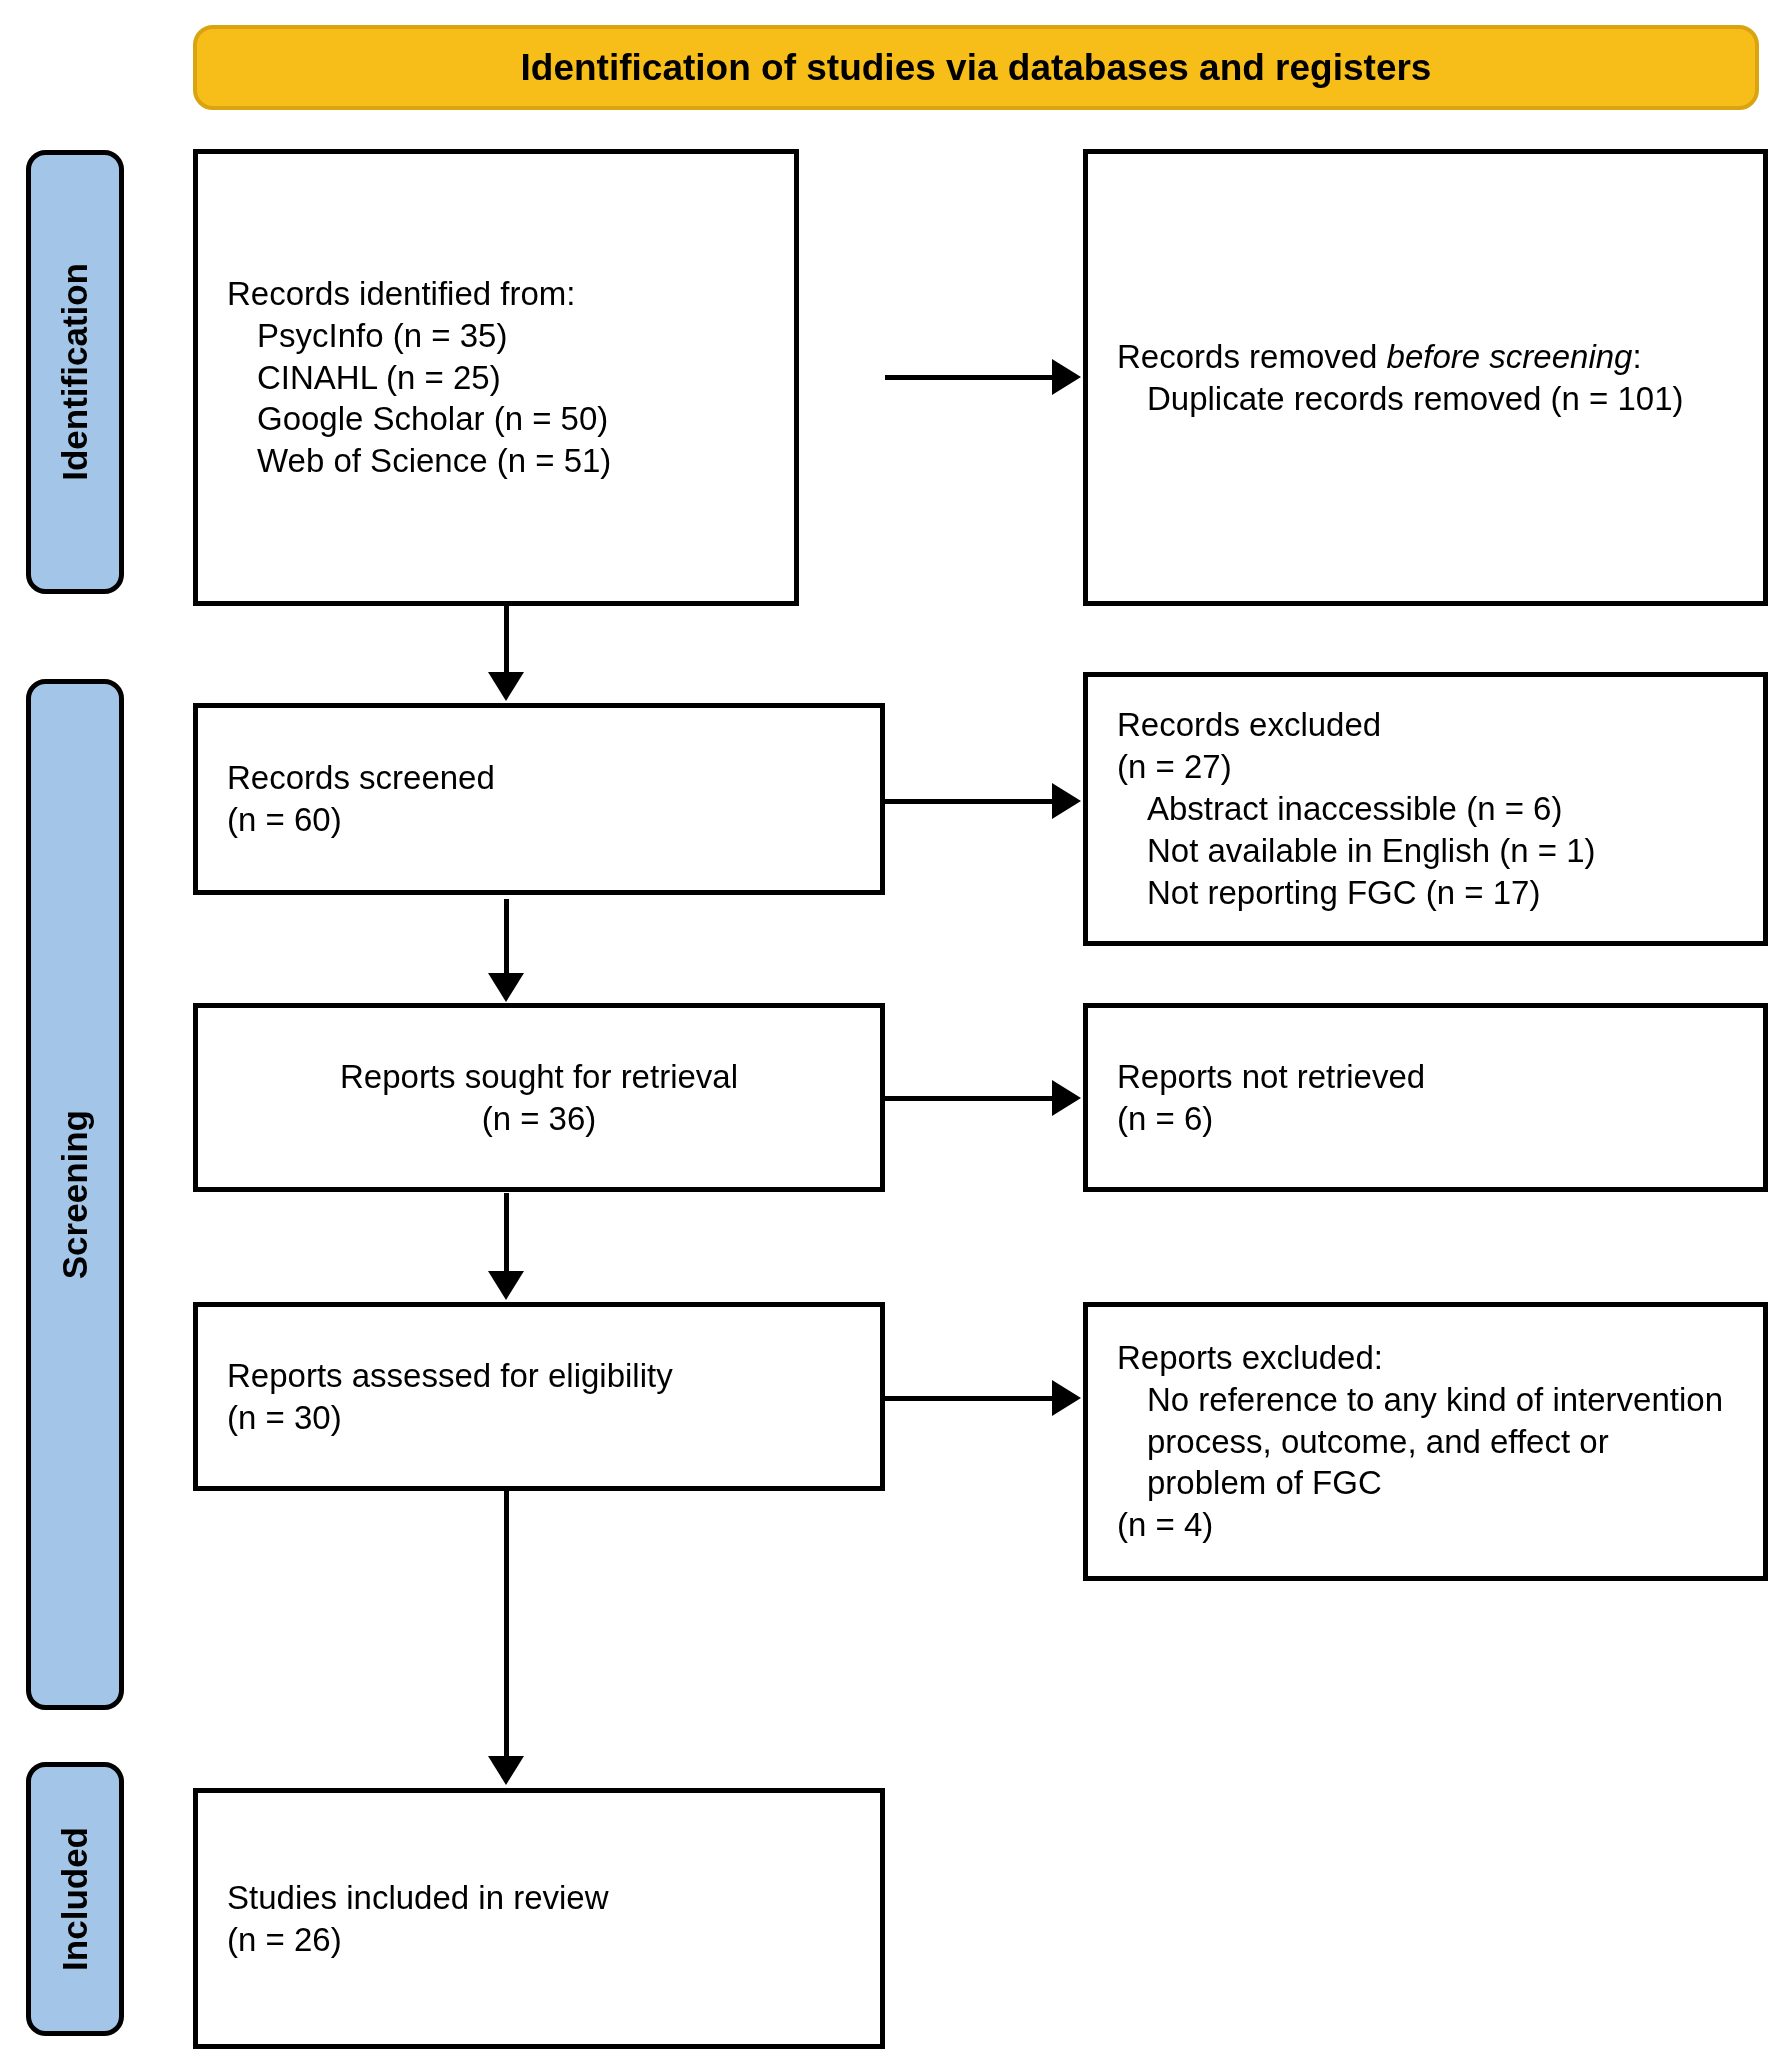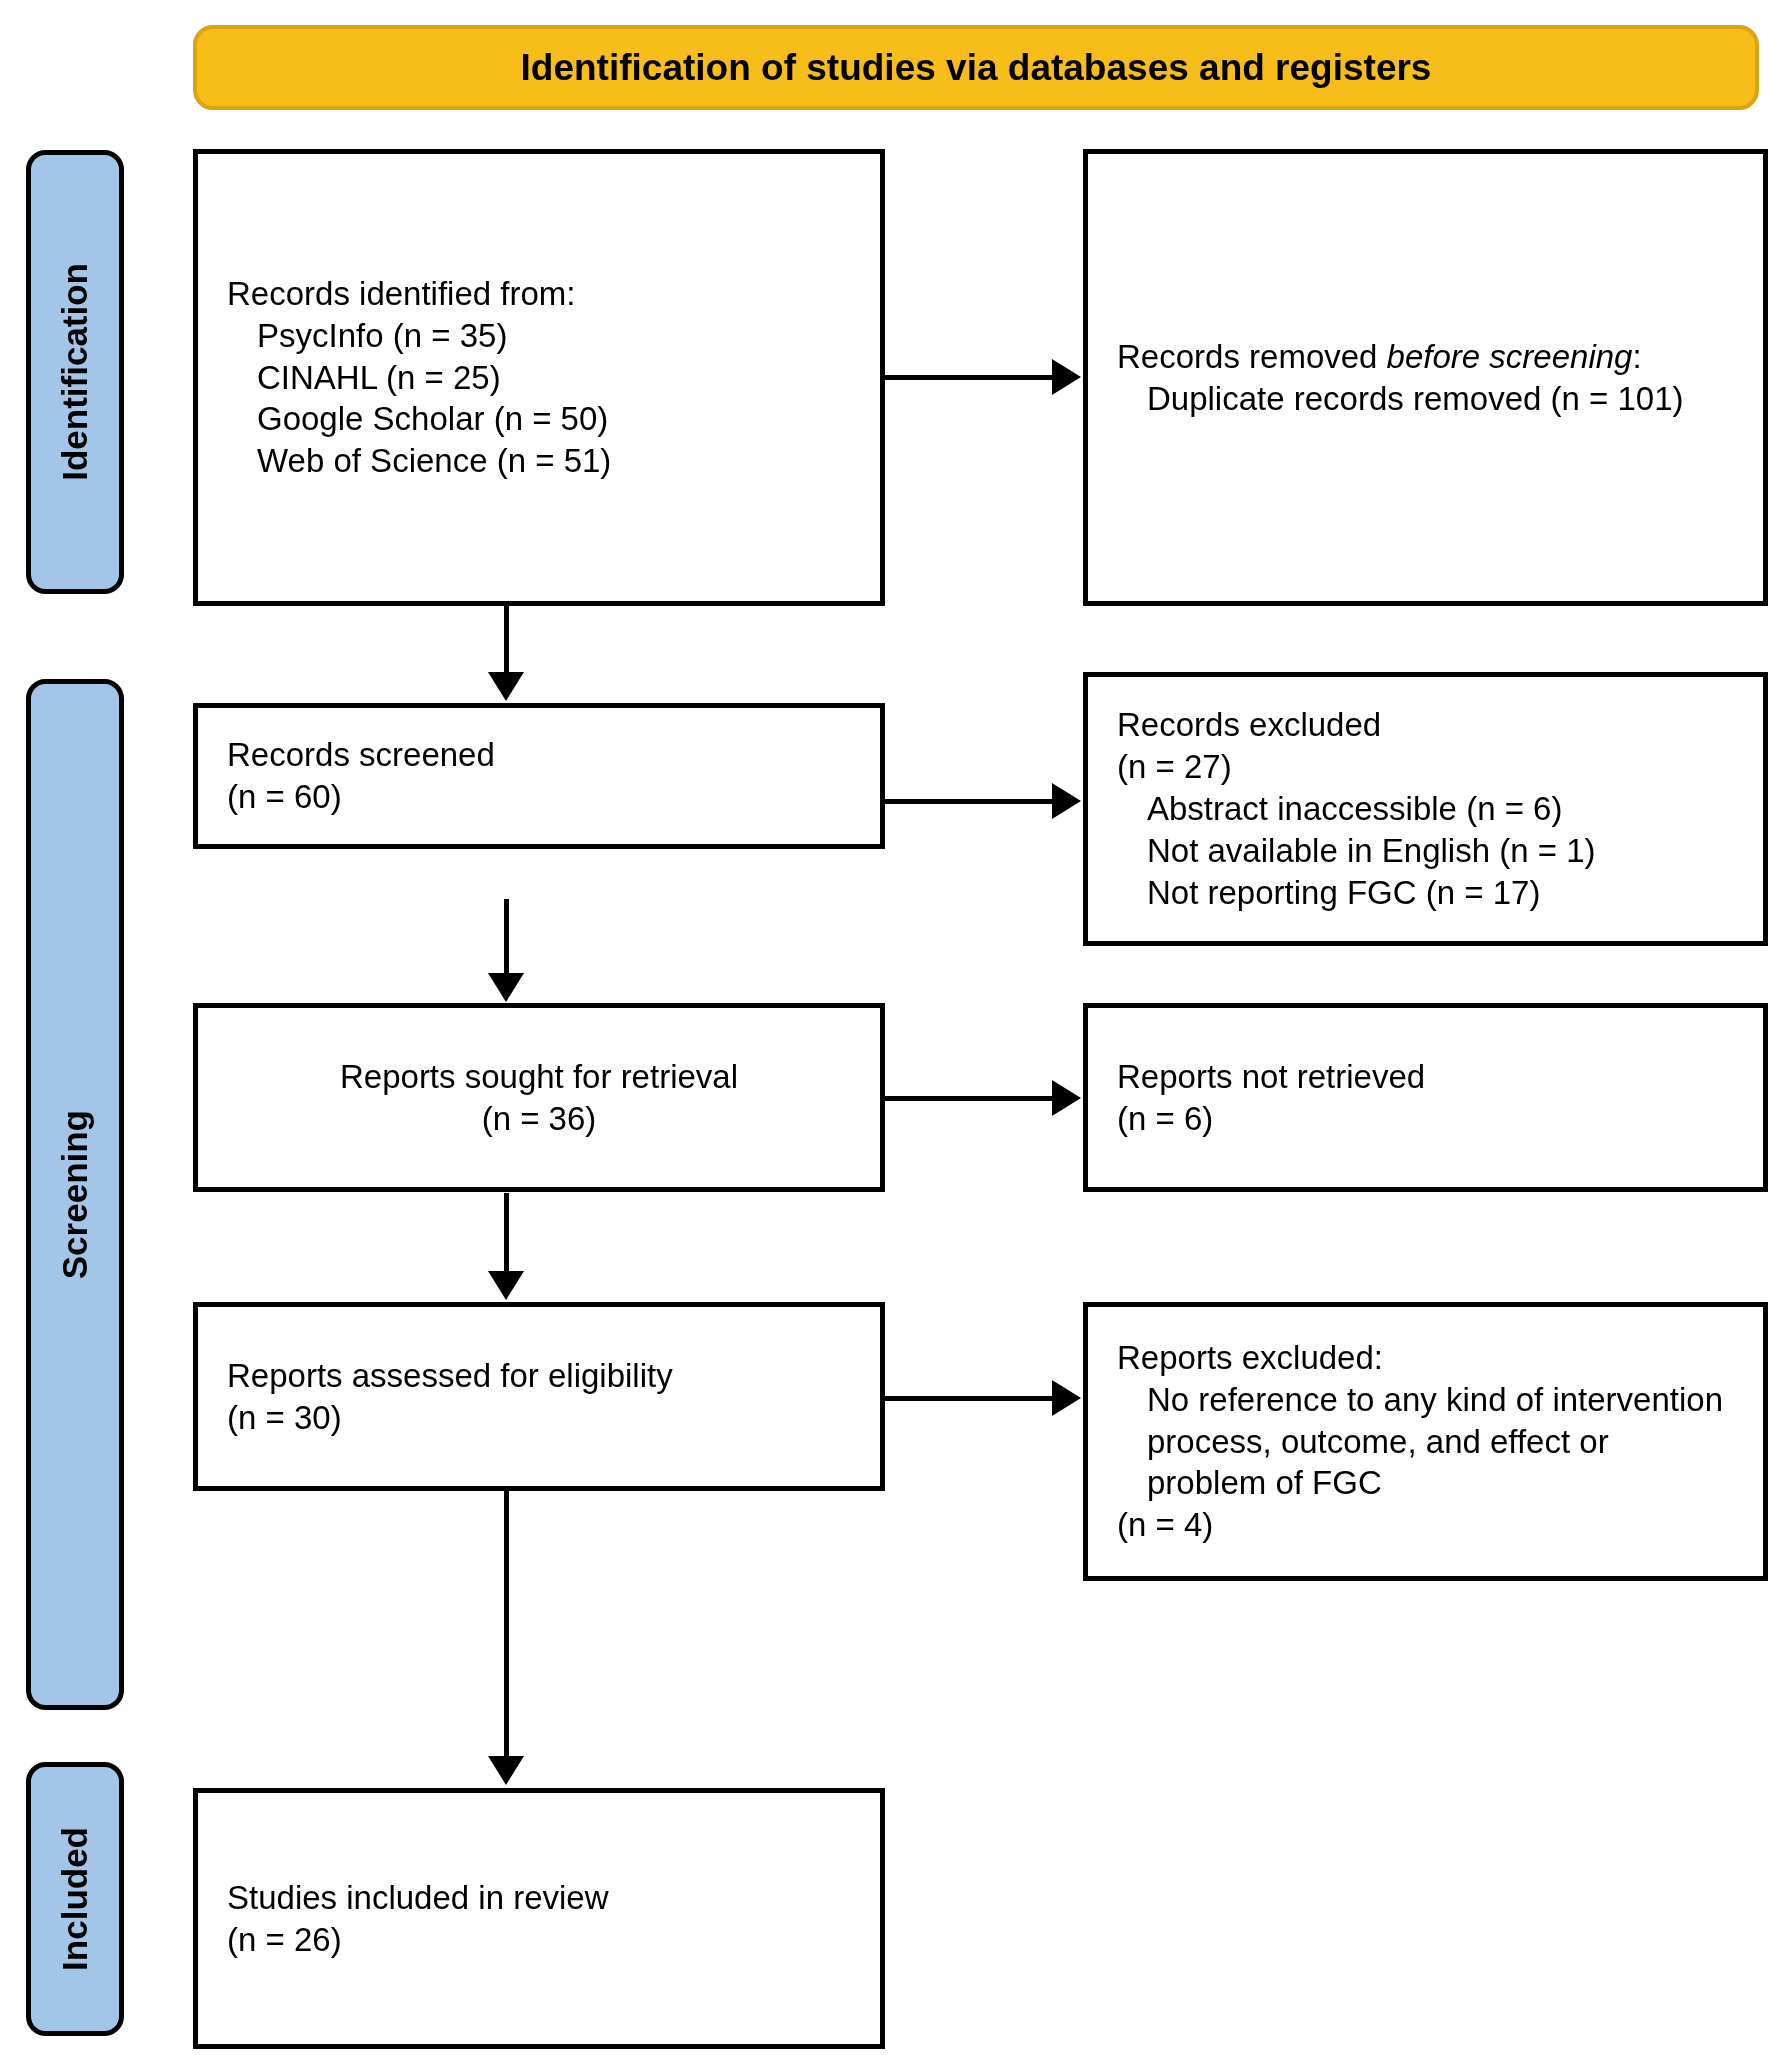--- a/index.html
+++ b/index.html
@@ -79,22 +79,22 @@
   .box-line {
     font-size: 33px;
     line-height: 1.27;
     color: #000000;
     white-space: pre-wrap;
   }
   .box-line.indent { padding-left: 30px; }
   .ital { font-style: italic; }
 
   
-  .box-identified { left: 193px;  top: 149px;  width: 692px; height: 457px; }
-  .box-screened   { left: 193px;  top: 703px; width: 692px; height: 146px; }
+  .box-identified { left: 193px;  top: 149px;  width: 606px; height: 457px; }
+  .box-screened   { left: 193px;  top: 703px; width: 692px; height: 192px; }
   .box-sought     { left: 193px;  top: 1003px; width: 692px; height: 189px; text-align: center; }
   .box-assessed   { left: 193px;  top: 1302px; width: 692px; height: 189px; }
   .box-included   { left: 193px;  top: 1788px; width: 692px; height: 261px; }
 
   
   .box-removed    { left: 1083px; top: 149px;  width: 685px; height: 457px; }
   .box-recexcl    { left: 1083px; top: 672px; width: 685px; height: 274px; }
   .box-notretr    { left: 1083px; top: 1003px; width: 685px; height: 189px; }
   .box-repexcl    { left: 1083px; top: 1302px; width: 685px; height: 279px; }
 

